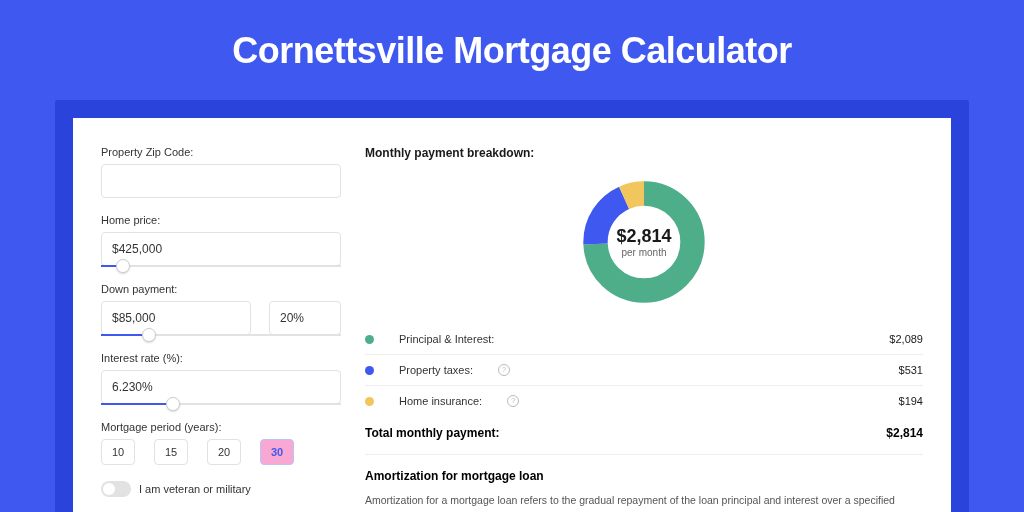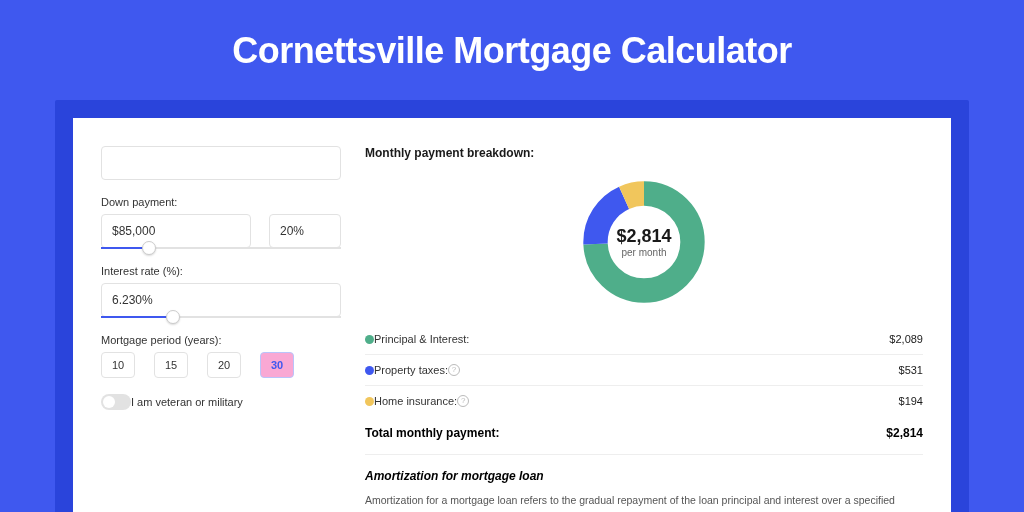--- a/index.html
+++ b/index.html
@@ -92,21 +92,21 @@
     justify-content: center;
     cursor: pointer;
   }
   .period-btn.active {
     background: #f9a8d4;
     border-color: #b9c4fb;
     color: #3f58ef;
     font-weight: 600;
   }
 
-  .toggle-row { display: flex; align-items: center; margin-top: 12px;}
+  .toggle-row { display: flex; align-items: center; gap: 8px; margin-top: 12px;}
   .toggle {
     width: 30px; height: 16px;
     background: #e2e2e2;
     border-radius: 10px;
     position: relative;
     cursor: pointer;
   }
   .toggle::after {
     content: "";
     position: absolute;
@@ -146,21 +146,21 @@
 
   .legend-row {
     display: flex;
     align-items: center;
     justify-content: space-between;
     padding: 9px 0;
     border-bottom: 1px solid #eee;
     font-size: 11px;
   }
   .legend-row:last-of-type { border-bottom: none; }
-  .legend-left { display: flex; align-items: center; gap: 0; }
+  .legend-left { display: flex; align-items: center; gap: 25px; }
   .dot { width: 9px; height: 9px; border-radius: 50%; }
   .info-icon {
     width: 12px; height: 12px;
     border: 1px solid #bbb;
     color: #bbb;
     border-radius: 50%;
     font-size: 8px;
     display: inline-flex;
     align-items: center;
     justify-content: center;
@@ -177,43 +177,51 @@
   }
 
   .amort {
     border-top: 1px solid #eee;
     padding-top: 14px;
   }
   .amort-title {
     font-size: 12px;
     font-weight: 700;
     margin-bottom: 10px;
-    font-style: italic;
   }
   .amort-text {
     font-size: 10.5px;
     color: #555;
     line-height: 1.5;
   }
 </style>
 </head>
 <body>
 
 <div class="outer">
   <h1 class="title">Cornettsville Mortgage Calculator</h1>
 
   <div class="card-wrap">
     <div class="card">
 
       <div class="left">
 
         <div class="field">
+          <div class="label">Property Zip Code:</div>
           <input class="input" value="" style="">
         </div>
 
+        <div class="field">
+          <div class="label">Home price:</div>
+          <input class="input" value="$425,000" style="">
+          <div class="slider-track">
+            <div class="slider-fill" style="width: 9%;"></div>
+            <div class="slider-thumb" style="left: 9%;"></div>
+          </div>
+        </div>
 
         <div class="field">
           <div class="label">Down payment:</div>
           <div class="dp-row">
             <input class="input dp-amt" value="$85,000" style="">
             <input class="input dp-pct" value="20%" style="">
           </div>
           <div class="slider-track">
             <div class="slider-fill" style="width: 20%;"></div>
             <div class="slider-thumb" style="left: 20%;"></div>

